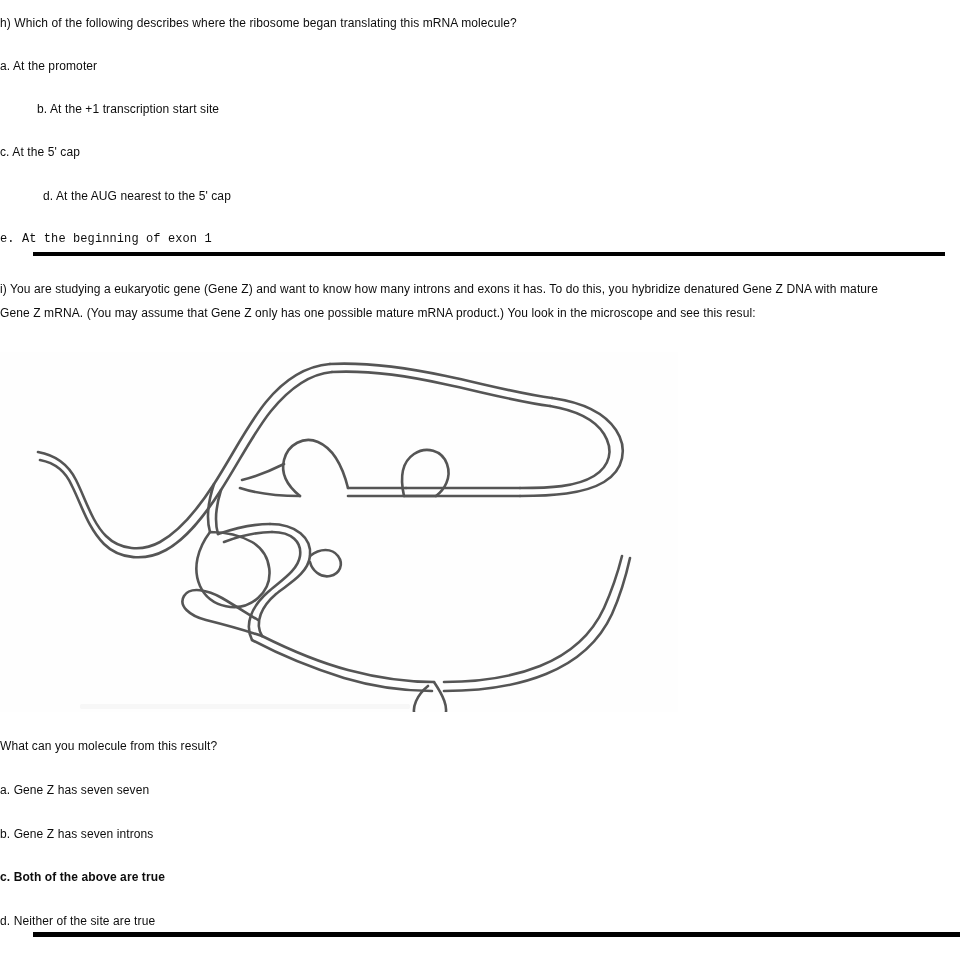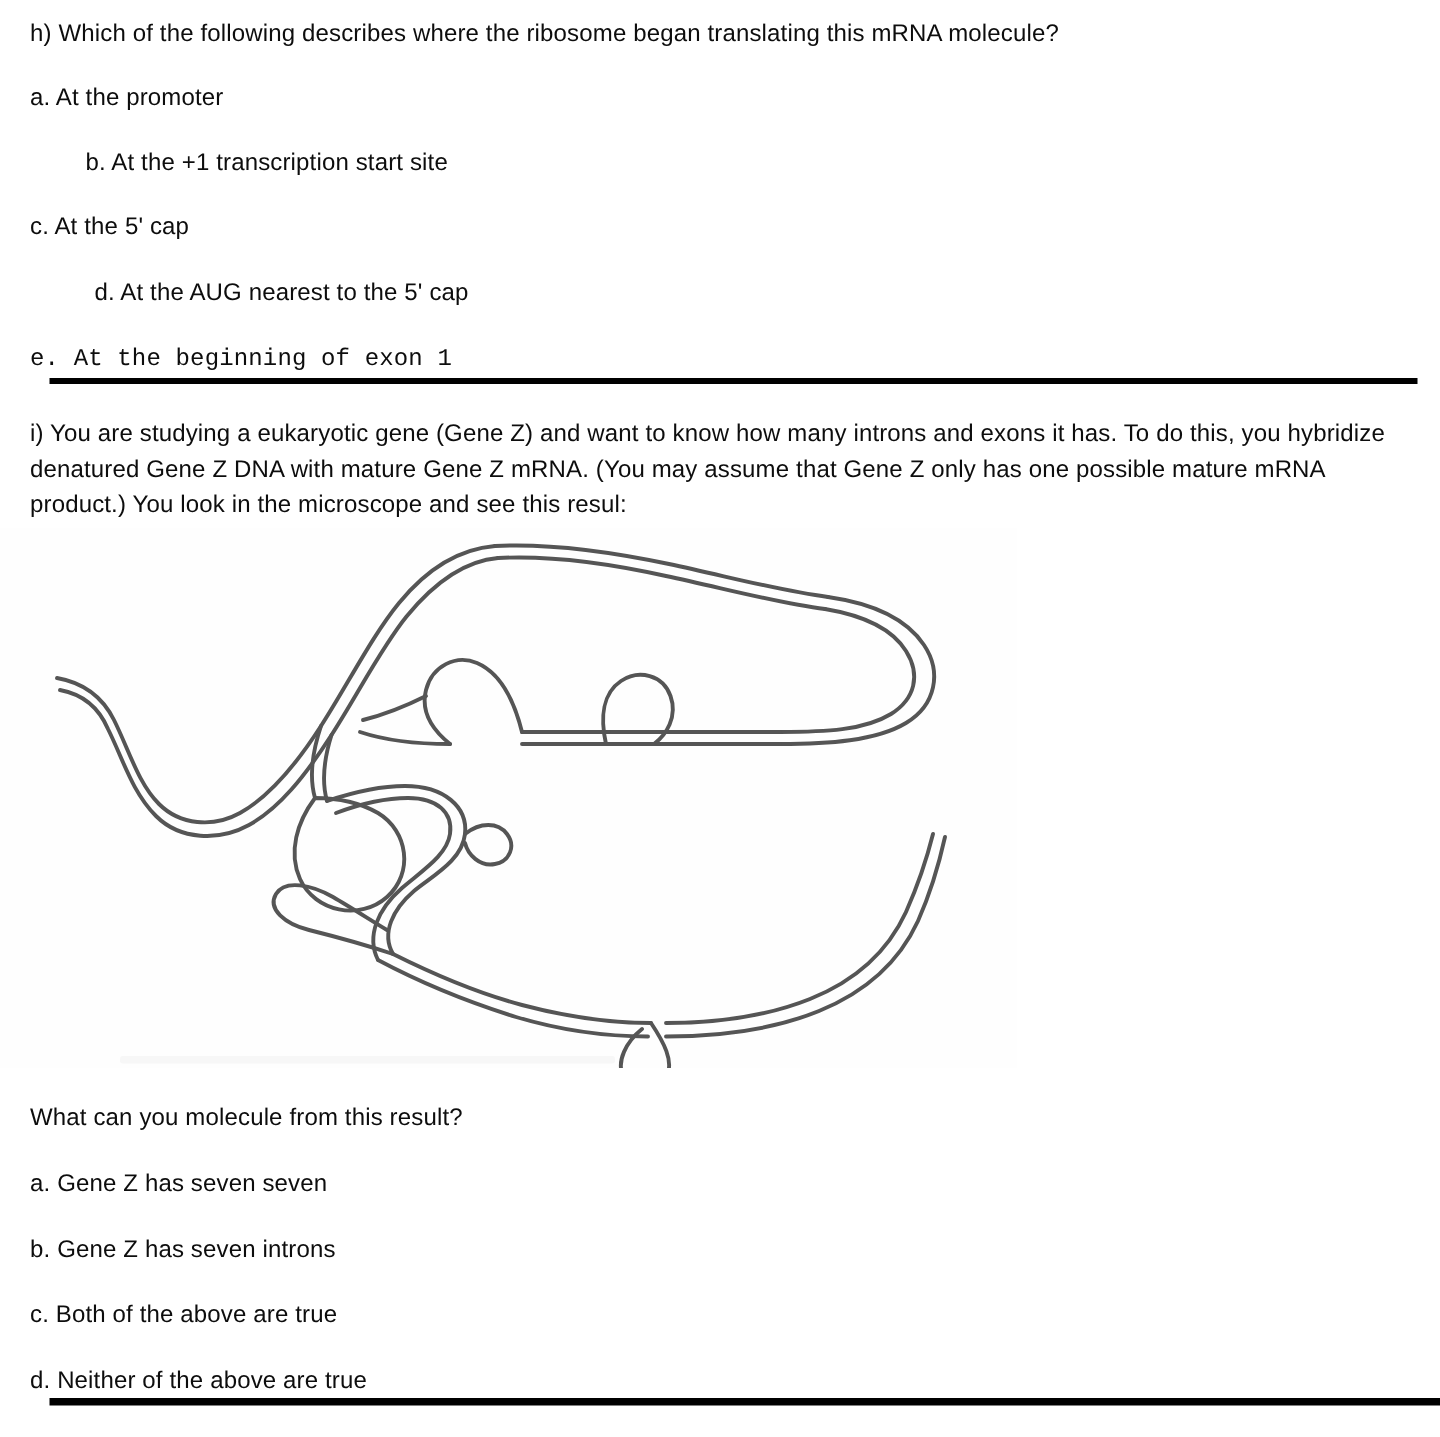--- a/index.html
+++ b/index.html
@@ -19,26 +19,25 @@
 
   .page {
     position: absolute;
     inset: 0;
     background: #ffffff;
   }
 
   
   .q-text {
     position: absolute;
-    font-size: 16px;
+    font-size: 12px;
     line-height: 22px;
     color: #0d0d0d;
     letter-spacing: 0.1px;
     white-space: pre-wrap;
-    padding-left: 20px;
   }
 
   
   .block-h { left: 33px; top: 0; width: 912px; }
   .block-h .stem   { position: absolute; top: 12px;  left: 0; width: 900px; }
   .block-h .opt-a  { position: absolute; top: 55px;  left: 0; }
   .block-h .opt-b  { position: absolute; top: 98px;  left: 17px; margin-left: 20px; }
   .block-h .opt-c  { position: absolute; top: 141px; left: 0; }
   .block-h .opt-d  { position: absolute; top: 185px; left: 0; margin-left: 43px; }
   .block-h .opt-e  { position: absolute; top: 228px; left: 0; font-family: Liberation Mono, monospace; }
@@ -85,21 +84,21 @@
     position: absolute;
     background: #f0f0f0;
     border-radius: 2px;
   }
 
   
   .block-j { left: 33px; top: 0; width: 912px; }
   .block-j .stem  { position: absolute; top: 735px; left: 0; }
   .block-j .opt-a { position: absolute; top: 779px; left: 0; }
   .block-j .opt-b { position: absolute; top: 823px; left: 0; }
-  .block-j .opt-c { position: absolute; top: 866px; left: 0; }
+  .block-j .opt-c { position: absolute; top: 866px; left: 0; font-weight: bold; }
   .block-j .opt-d { position: absolute; top: 910px; left: 0; }
 </style>
 </head>
 <body>
 
 <div class="page">
 
   <div class="block-h">
     <div class="q-text stem">h) Which of the following describes where the ribosome began translating this mRNA molecule?</div>
     <div class="q-text opt-a">a. At the promoter</div>
@@ -208,18 +207,18 @@
                  C 620,244 626,224 630,206"></path>
       </g>
     </svg>
   </div>
 
   <div class="block-j">
     <div class="q-text stem">What can you molecule from this result?</div>
     <div class="q-text opt-a">a. Gene Z has seven seven</div>
     <div class="q-text opt-b">b. Gene Z has seven introns</div>
     <div class="q-text opt-c">c. Both of the above are true</div>
-    <div class="q-text opt-d">d. Neither of the above are true</div>
+    <div class="q-text opt-d">d. Neither of the site are true</div>
   </div>
 
   <div class="divider divider-bottom"></div>
 
 </div>
 
 </body></html>

